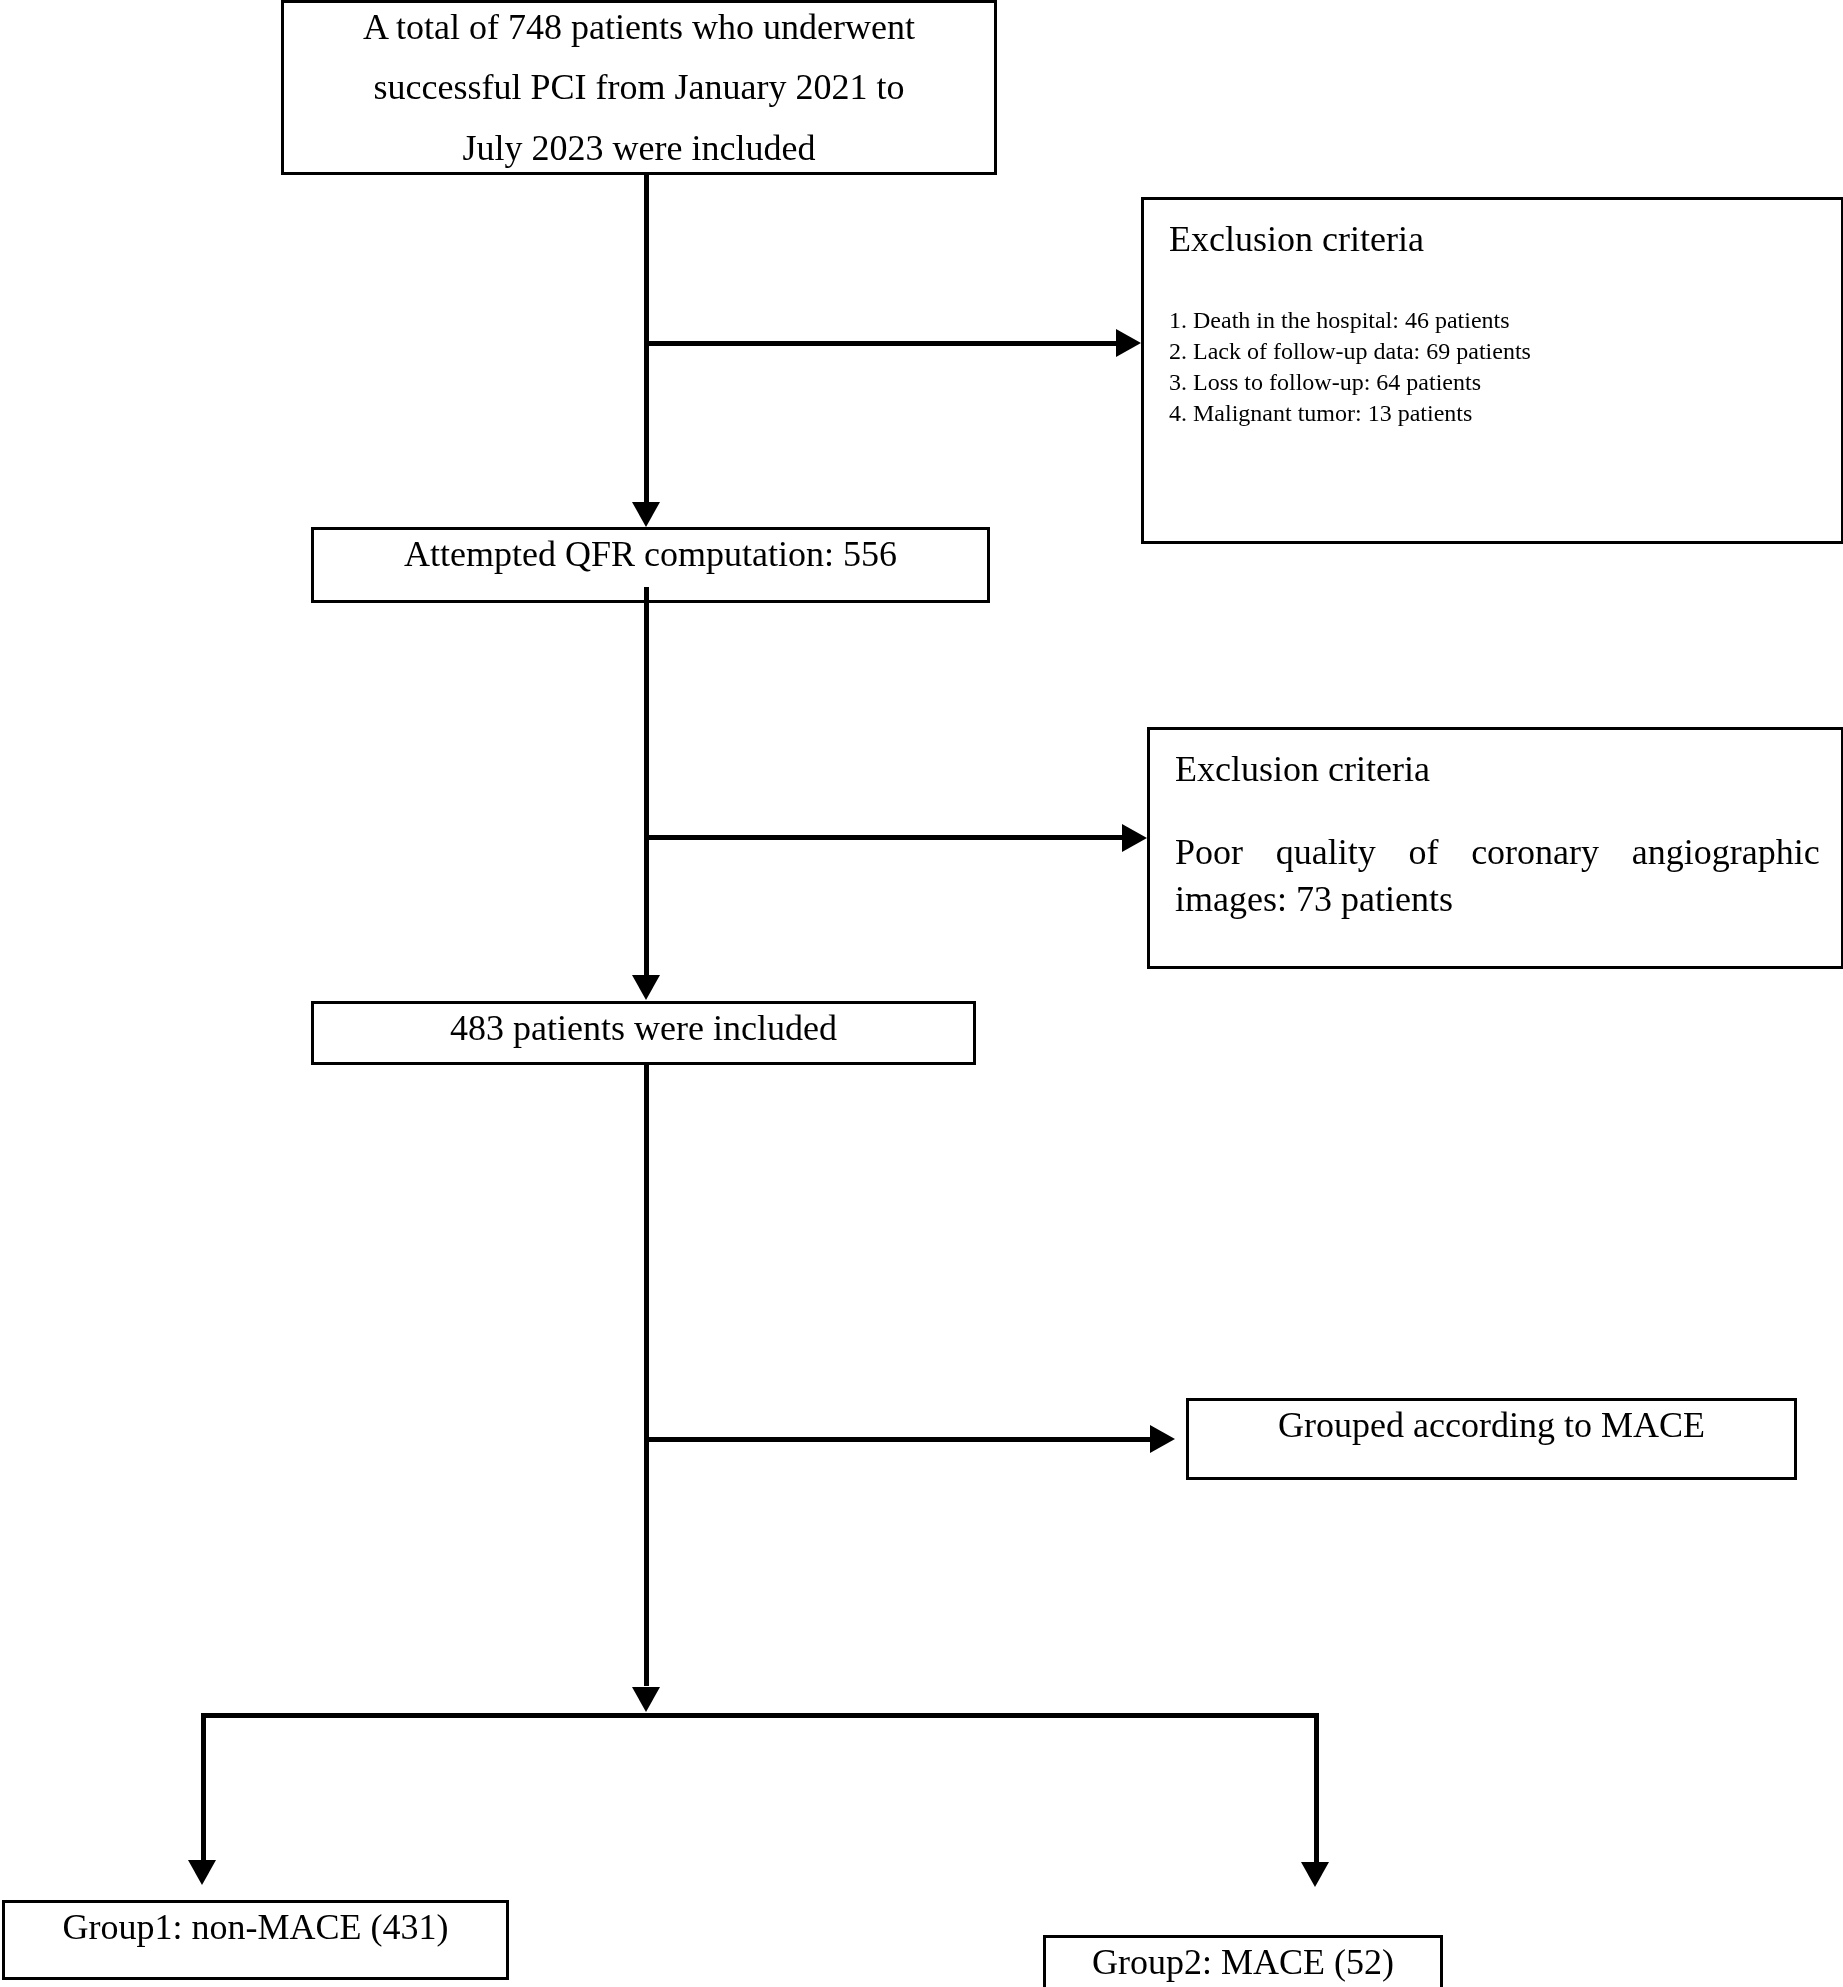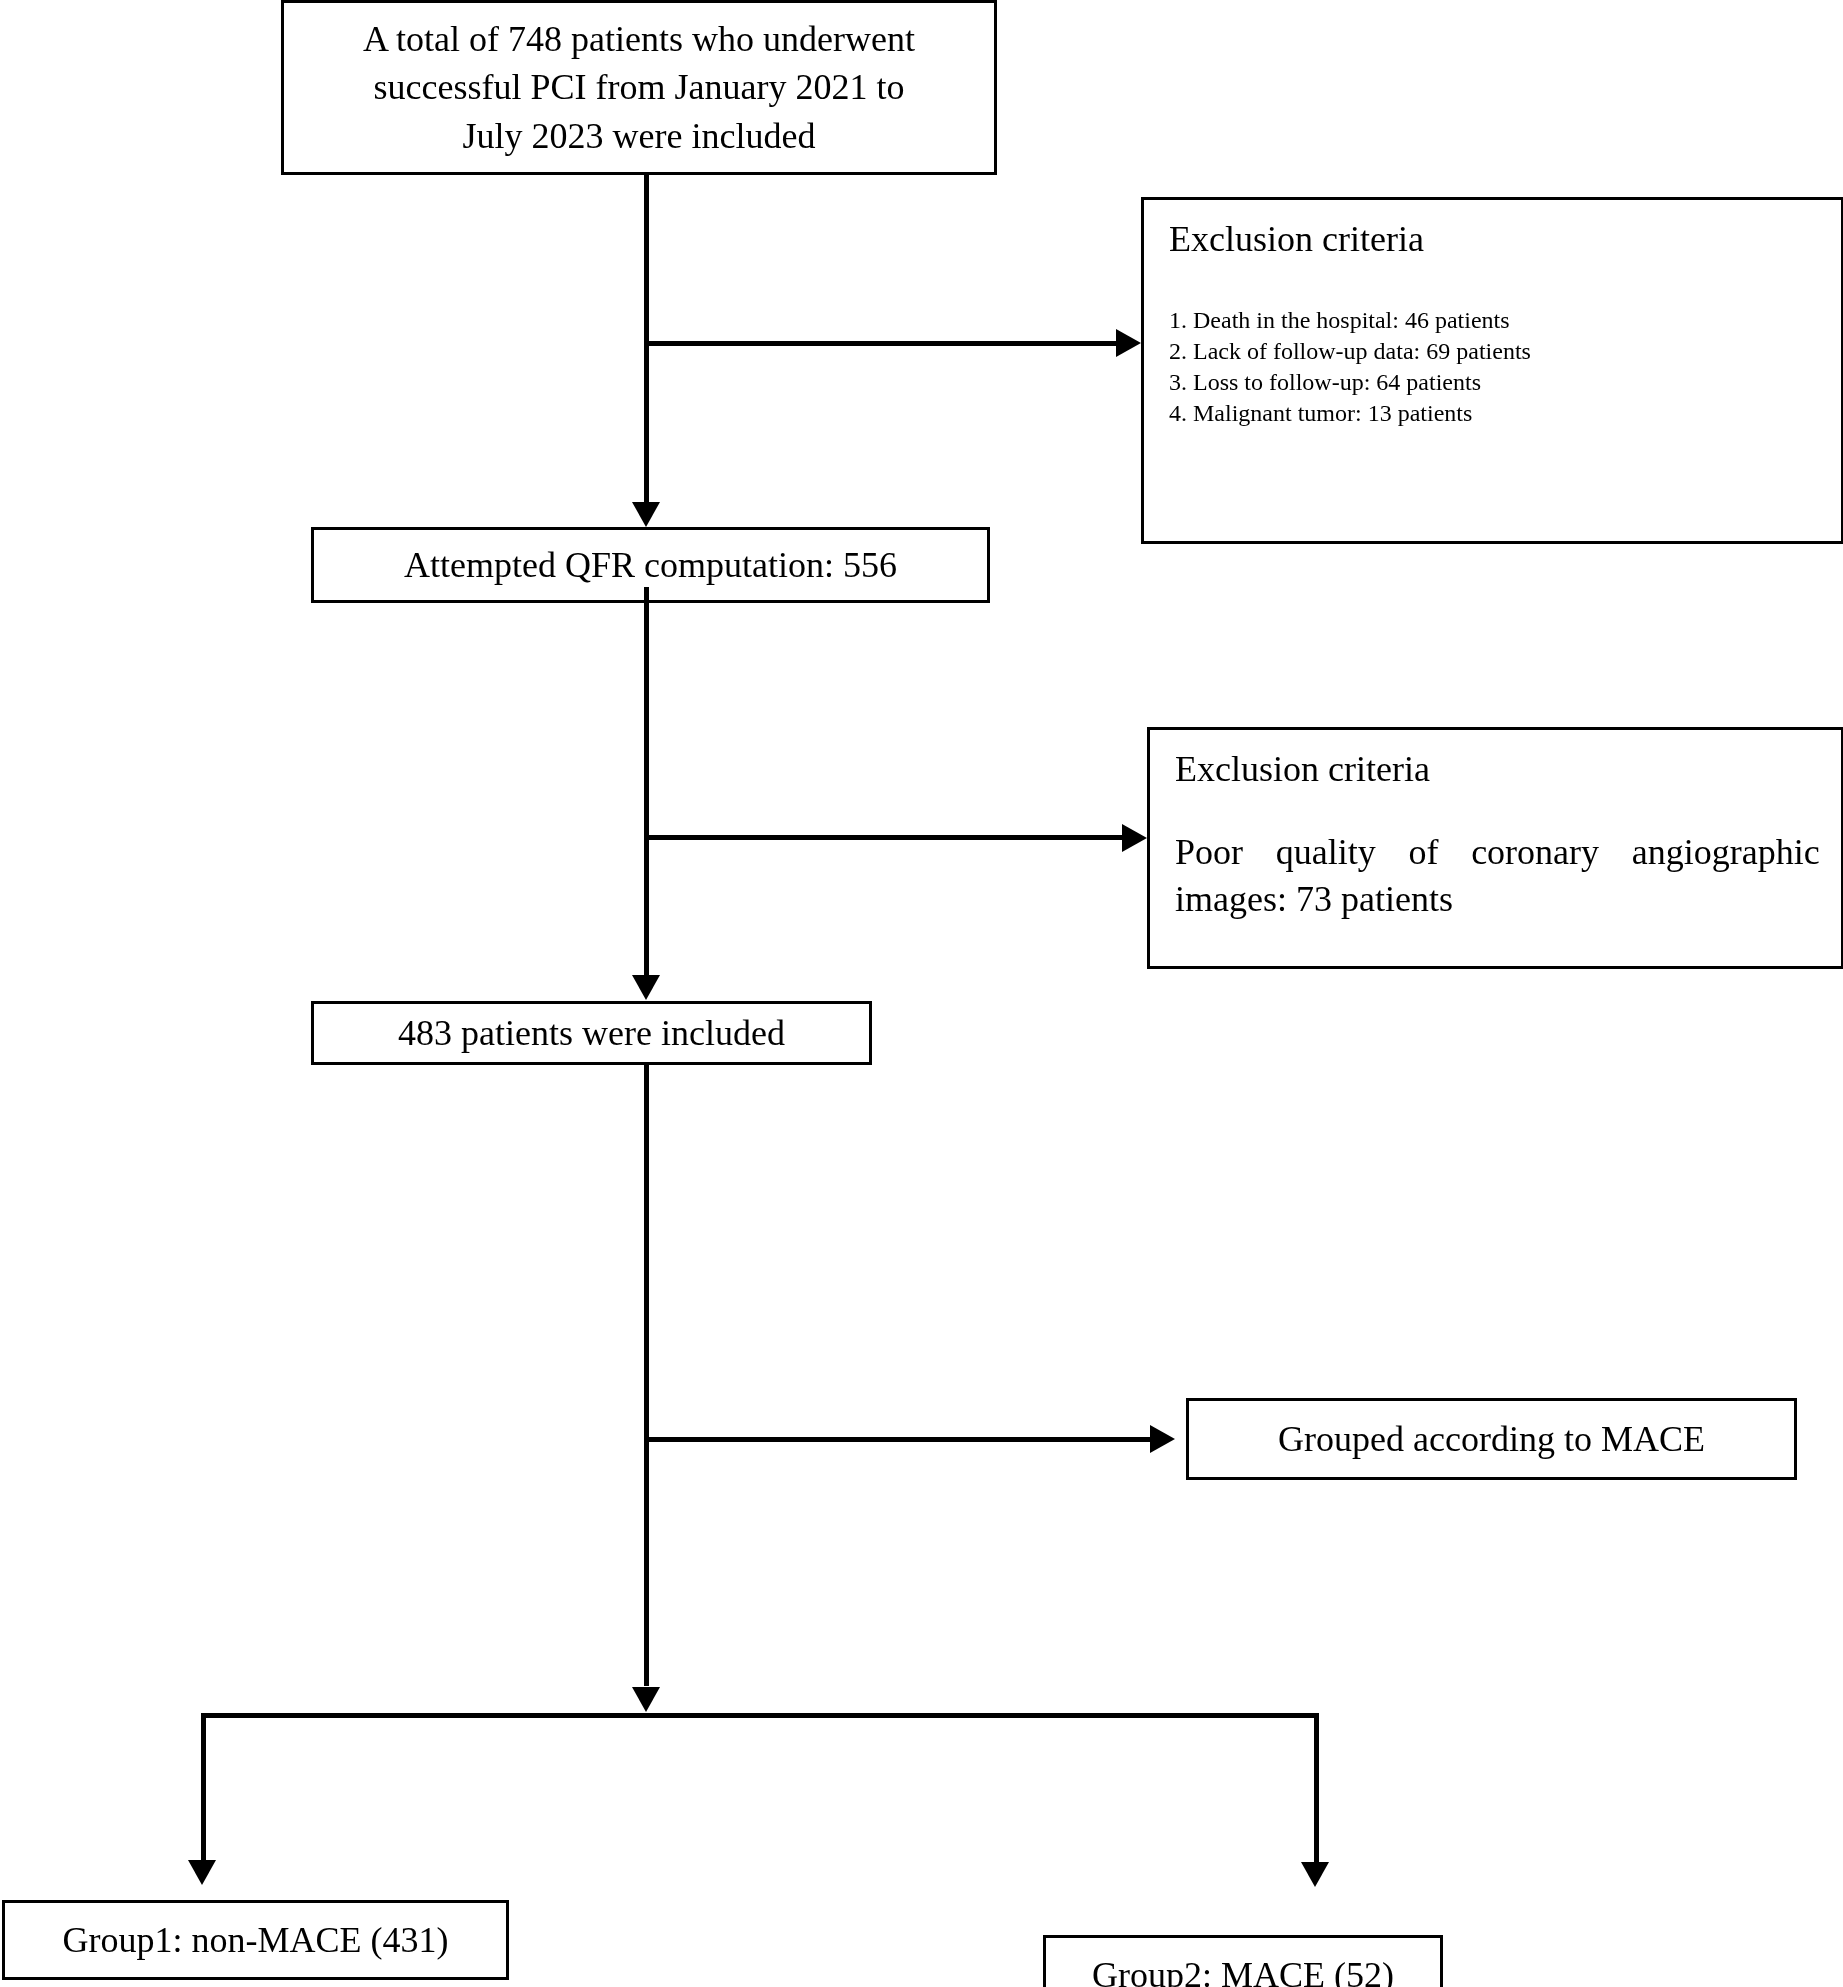--- a/index.html
+++ b/index.html
@@ -24,20 +24,21 @@
     box-sizing: border-box;
     border: 3.9px solid #000000;
     background: #ffffff;
     display: flex;
     flex-direction: column;
     justify-content: center;
   }
   .node.center-text {
     align-items: center;
     text-align: center;
+    justify-content: space-between;
   }
   .node-line {
     display: block;
     line-height: 1.34;
     white-space: pre;
   }
   .t-body {
     font-size: 36px;
   }
   .list-box {
@@ -109,21 +110,21 @@
 
   <div class="node center-text" style="left:311px; top:527px; width:679px; height:76px;">
     <span class="node-line t-body">Attempted QFR computation: 556</span>
   </div>
 
   <div class="node list-box" style="left:1147px; top:727px; width:697px; height:242px;">
     <span class="list-heading" style="margin-bottom:39px;">Exclusion criteria</span>
     <span class="just-par">Poor quality of coronary angiographic images: 73 patients</span>
   </div>
 
-  <div class="node center-text" style="left:311px; top:1001px; width:561px; height:64px;">
+  <div class="node center-text" style="left:311px; top:1001px; width:665px; height:64px;">
     <span class="node-line t-body">483 patients were included</span>
   </div>
 
   <div class="node center-text" style="left:1174px; top:1398px; width:611px; height:82px;margin-left:12px;">
     <span class="node-line t-body">Grouped according to MACE</span>
   </div>
 
   <div class="node center-text" style="left:2px; top:1900px; width:507px; height:80px;">
     <span class="node-line t-body">Group1: non-MACE (431)</span>
   </div>

